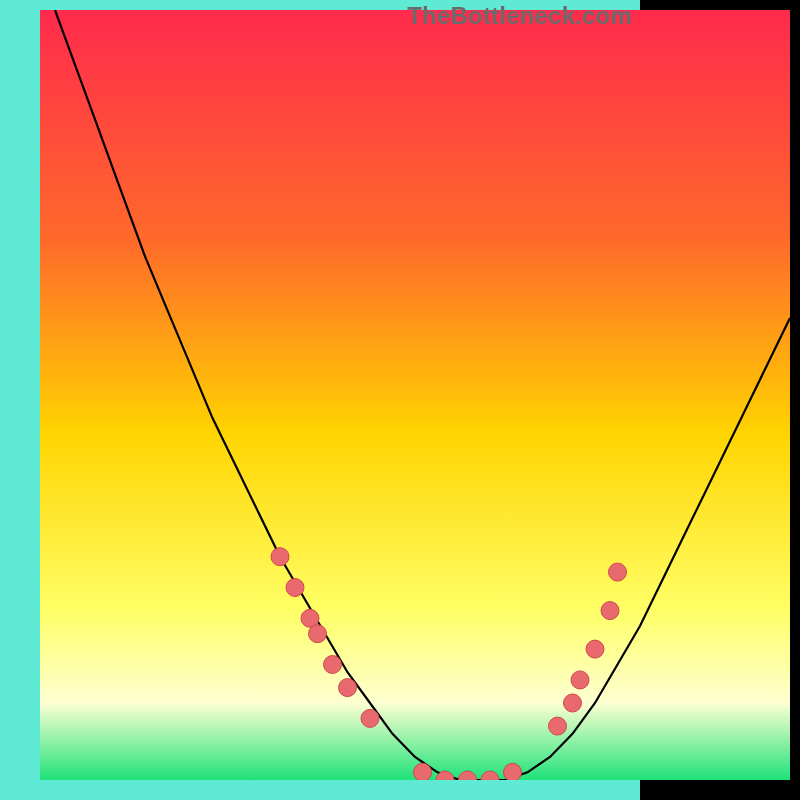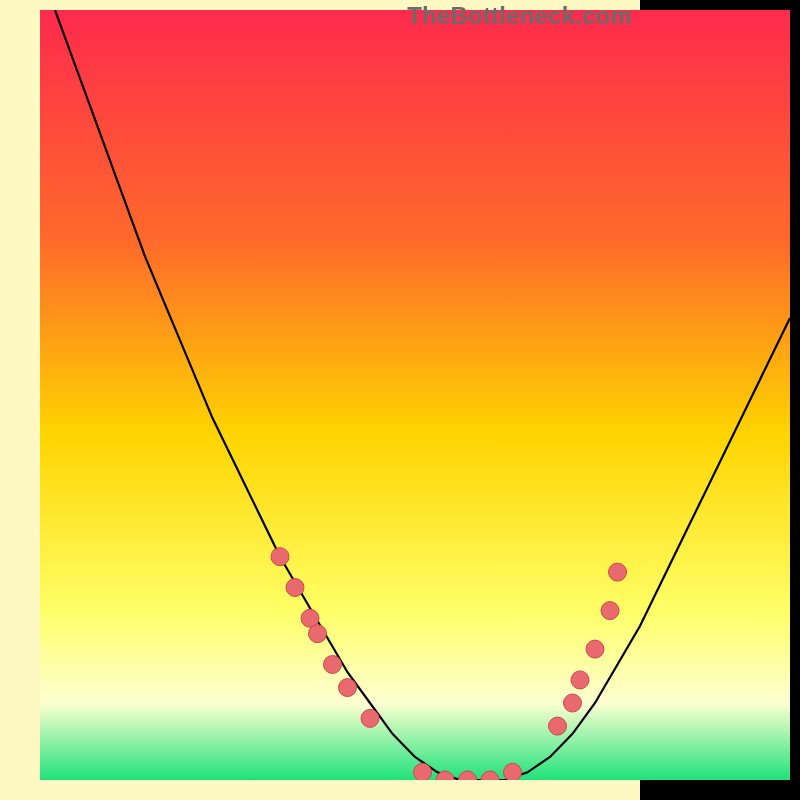--- a/index.html
+++ b/index.html
@@ -8,21 +8,21 @@
     width: 800px;
     height: 800px;
     overflow: hidden;
     background: #000;
     font-family: Arial, Helvetica, sans-serif;
   }
   .frame {
     position: absolute;
     left: 0; top: 0;
     width: 640px; height: 800px;
-    background: #fef9c3;
+    background: #5eead4;
   }
   .plot {
     position: absolute;
     left: 40px;
     top: 10px;
     width: 750px;
     height: 770px;
   }
   .watermark {
     position: absolute;

